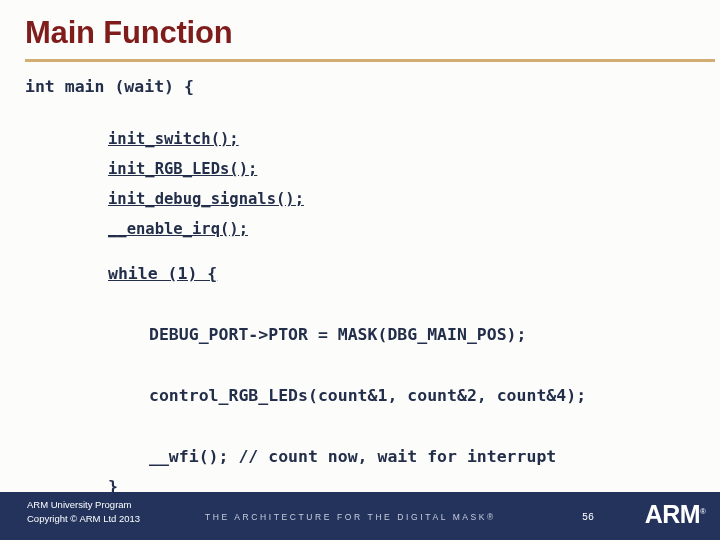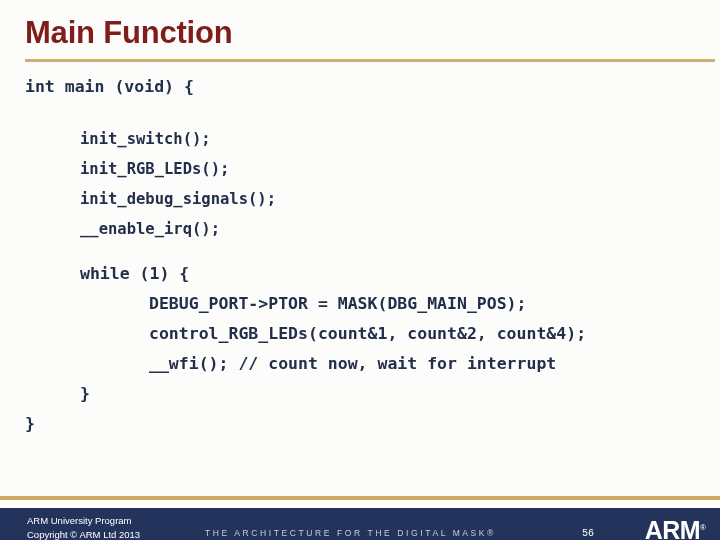--- a/index.html
+++ b/index.html
@@ -60,32 +60,32 @@
     font-size: 15.5px;
     line-height: 30px;
     height: 30px;
     white-space: pre;
     color: #232f4a;
   }
   .code-line.big {
     font-size: 16.5px;
   }
   .ind0  { padding-left: 25px; }
-  .ind1  { padding-left: 80px; }
-  .ind2  { padding-left: 149px; }
+  .ind1  { padding-left: 108px; text-decoration: underline; }
+  .ind2  { padding-left: 149px; margin-top: 31px; }
   .spacer-sm { height: 15px; }
   .spacer-md { height: 22px; }
 
   
   .footer {
     position: absolute;
     left: 0;
     bottom: 0;
     width: 720px;
-    height: 32px;
+    height: 48px;
     background: #23335c;
   }
   .footer-rule {
     position: absolute;
     left: 0;
     bottom: 40px;
     width: 720px;
     height: 4px;
     background: #cfa champions;
   }
@@ -143,21 +143,21 @@
 
 <div class="slide">
 
   <div class="title-block">
     <div class="slide-title">Main Function</div>
   </div>
   <div class="title-rule"></div>
 
   <div class="code-body">
 
-    <div class="code-line big ind0">int main (void) {</div>
+    <div class="code-line big ind0">int main (wait) {</div>
 
     <div class="spacer-md"></div>
 
     <div class="code-line ind1">init_switch();</div>
     <div class="code-line ind1">init_RGB_LEDs();</div>
     <div class="code-line ind1">init_debug_signals();</div>
     <div class="code-line ind1">__enable_irq();</div>
 
     <div class="spacer-sm"></div>
 

